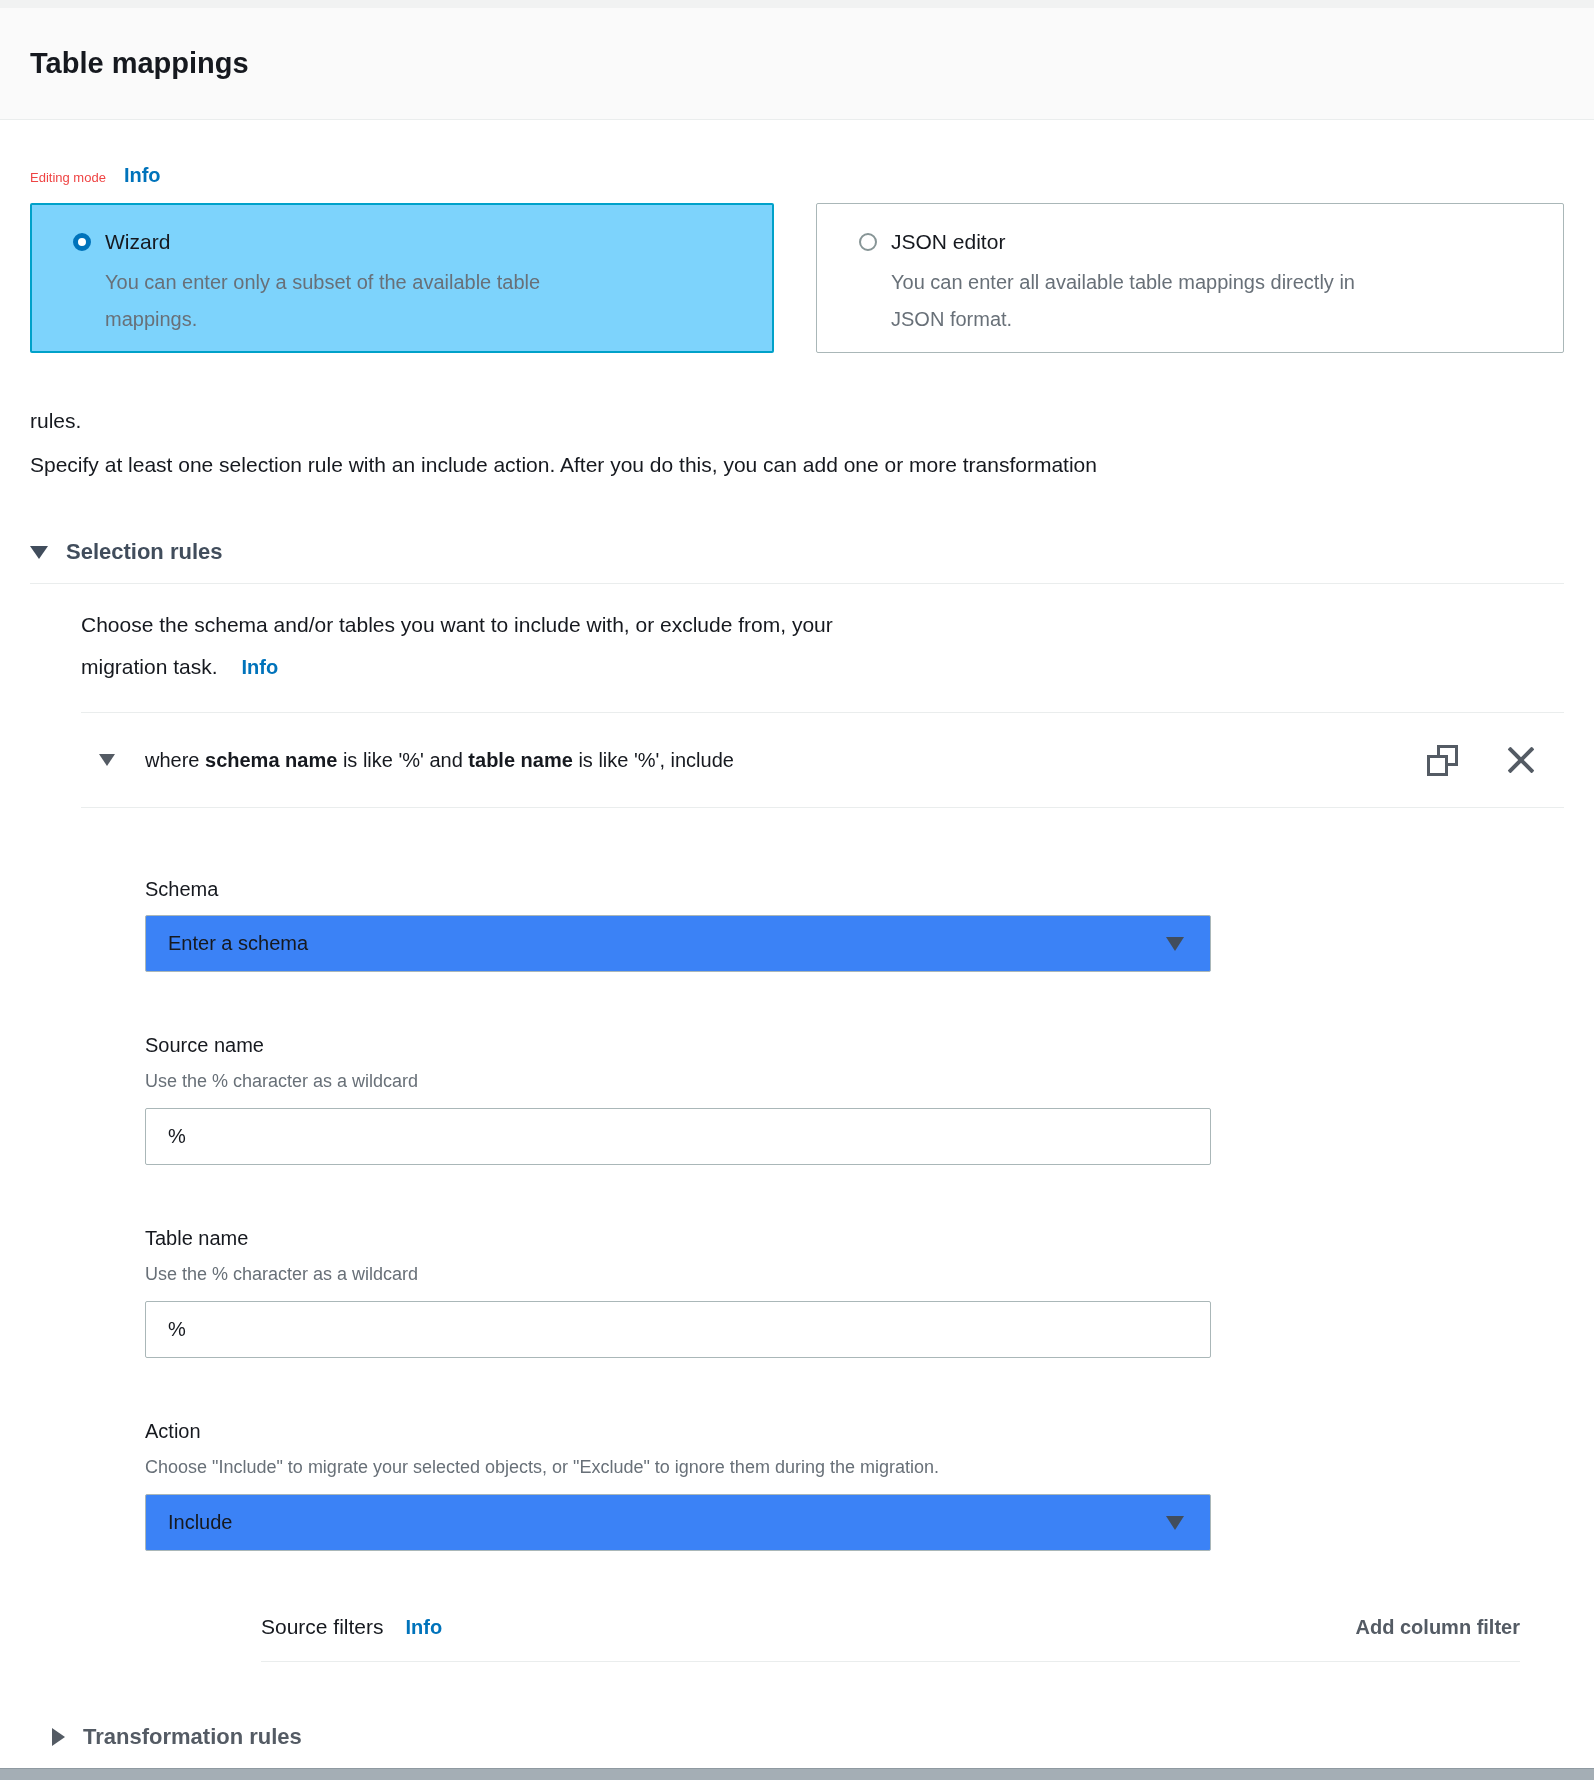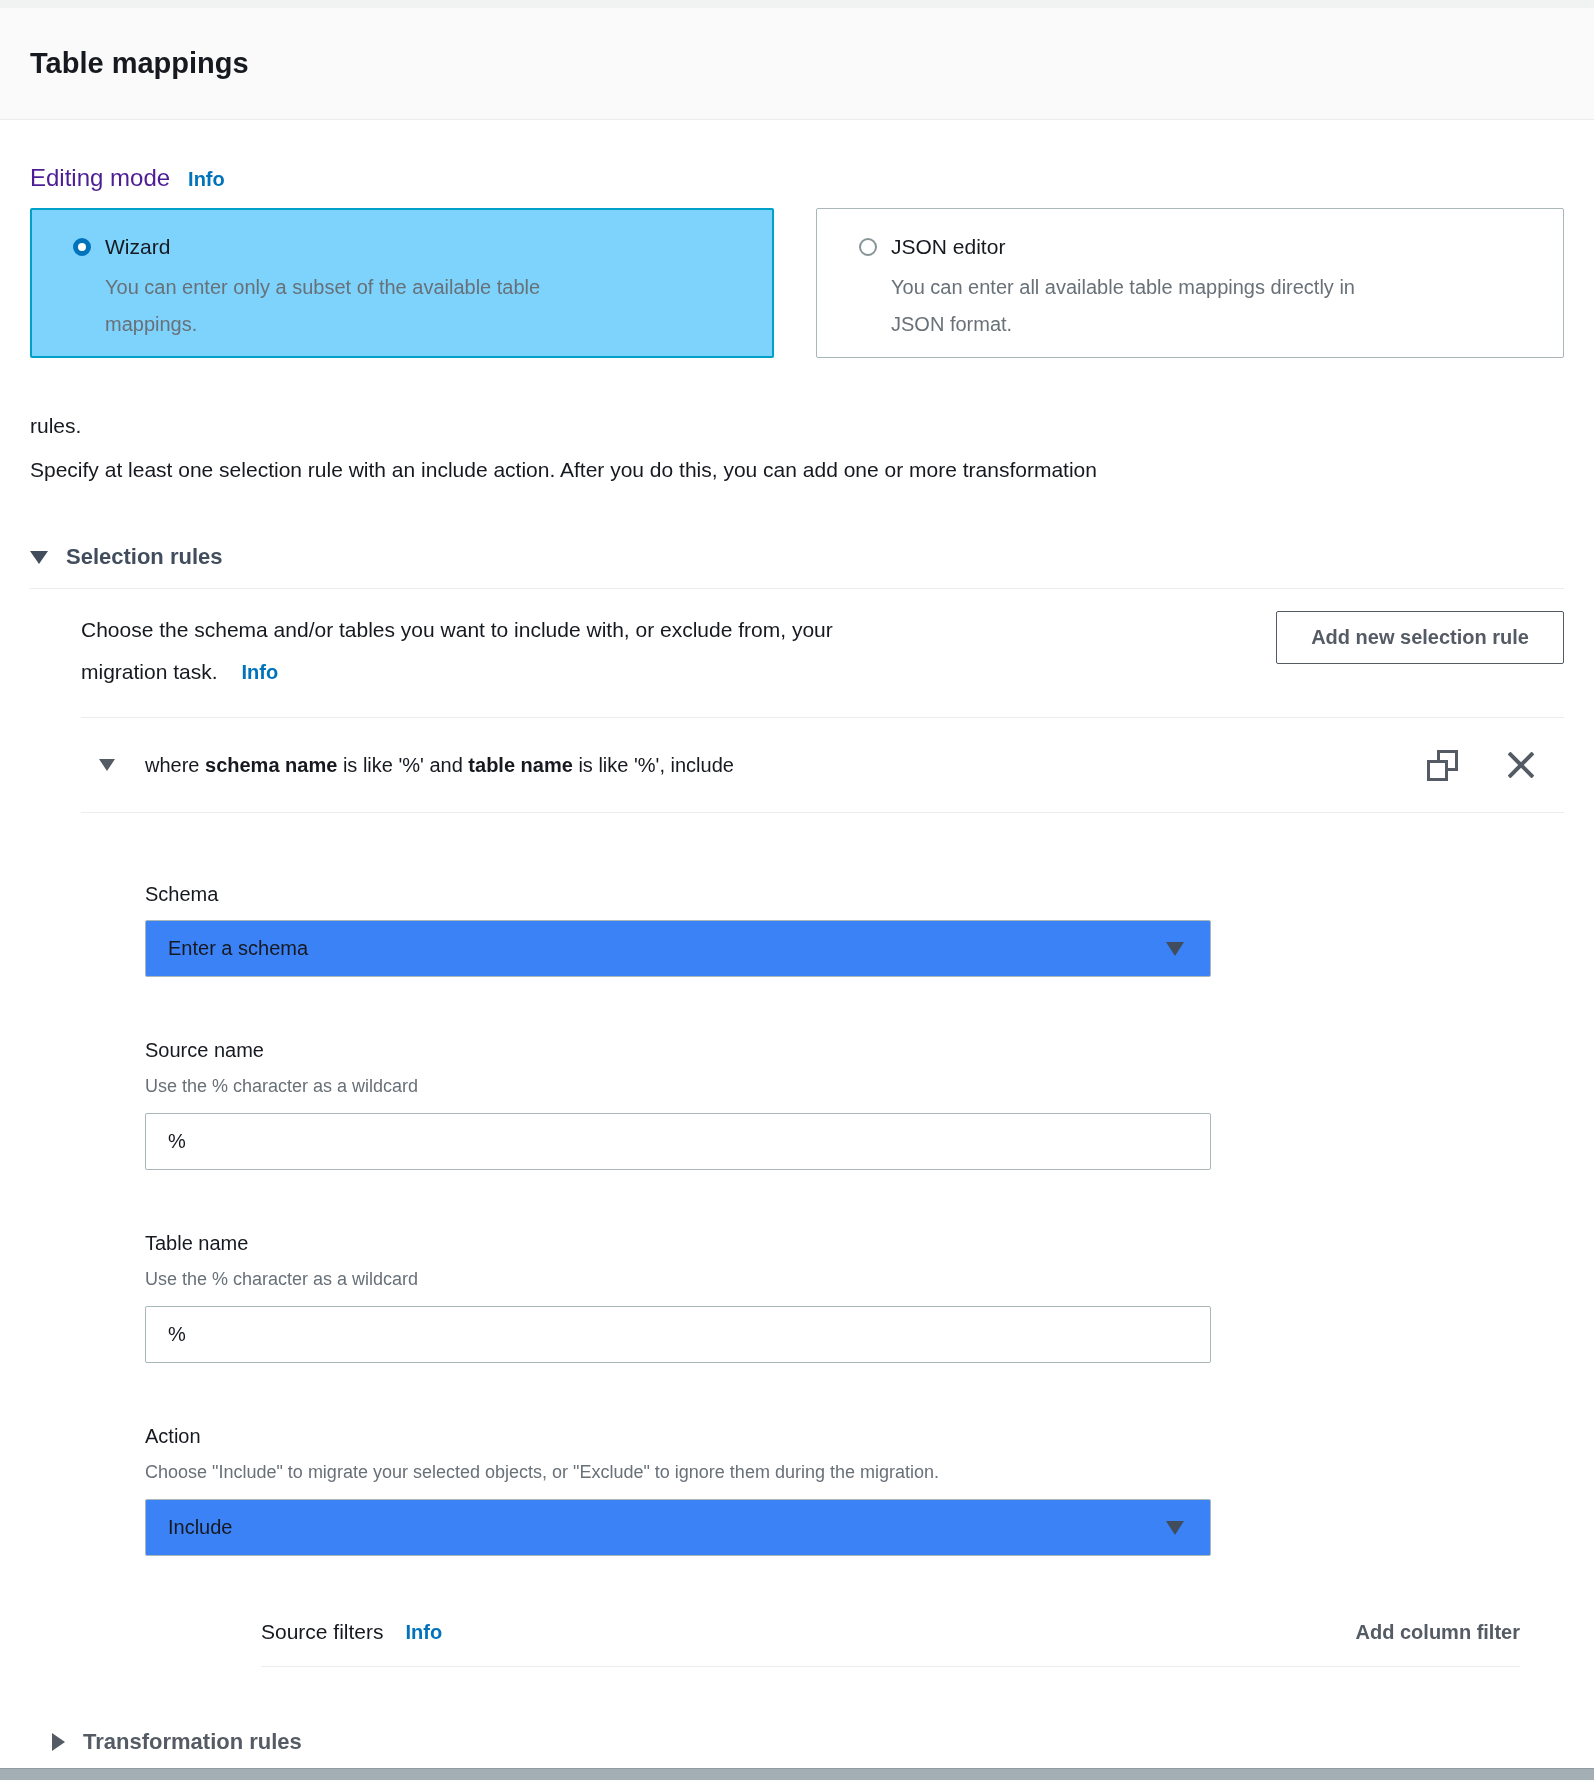--- a/index.html
+++ b/index.html
@@ -11,21 +11,21 @@
   .top-strip { height:8px; background:#f1f2f2; }
   .page-header {
     height:112px; background:#fafafa; border-bottom:1px solid #eaeded;
     display:flex; align-items:center; padding:0 30px;
   }
   .page-title { font-size:29px; font-weight:700; color:#16191f; }
   main { padding:0 30px; }
 
   
   .editing-row { margin-top:44px; display:flex; align-items:baseline; gap:18px; }
-  .field-title { font-size:24px; color:#4c1d95; }
+  .field-title { font-size:13px; color:#ef4444; }
   .info-link { font-size:20px; font-weight:700; color:#0073bb; cursor:pointer; }
 
   .cards { margin-top:16px; display:flex; gap:42px; }
   .card {
     flex:1; height:150px; background:#ffffff; border:1px solid #aab7b8;
     border-radius:2px; padding:26px 28px 0 42px;
   }
   .card.selected { background:#7dd3fc; border:2px solid #00a1c9; padding:25px 23px 0 41px; }
   .card-head { display:flex; align-items:center; gap:14px; }
   .radio {
@@ -174,21 +174,20 @@
   </div>
   <div class="divider section-divider"></div>
 
   <div class="selection-content">
 
     <div class="choose-row">
       <div class="choose-text">
         <div>Choose the schema and/or tables you want to include with, or exclude from, your</div>
         <div><span>migration task.</span><a class="info-link">Info</a></div>
       </div>
-      <button class="add-rule-btn">Add new selection rule</button>
     </div>
 
     <div class="divider rule-divider-top"></div>
 
     <div class="rule-head">
       <div class="rule-summary">
         <span class="caret-down"></span>
         <span class="rule-text"><span>where </span><b>schema name</b><span> is like '%' and </span><b>table name</b><span> is like '%', include</span></span>
       </div>
       <div class="rule-icons">

